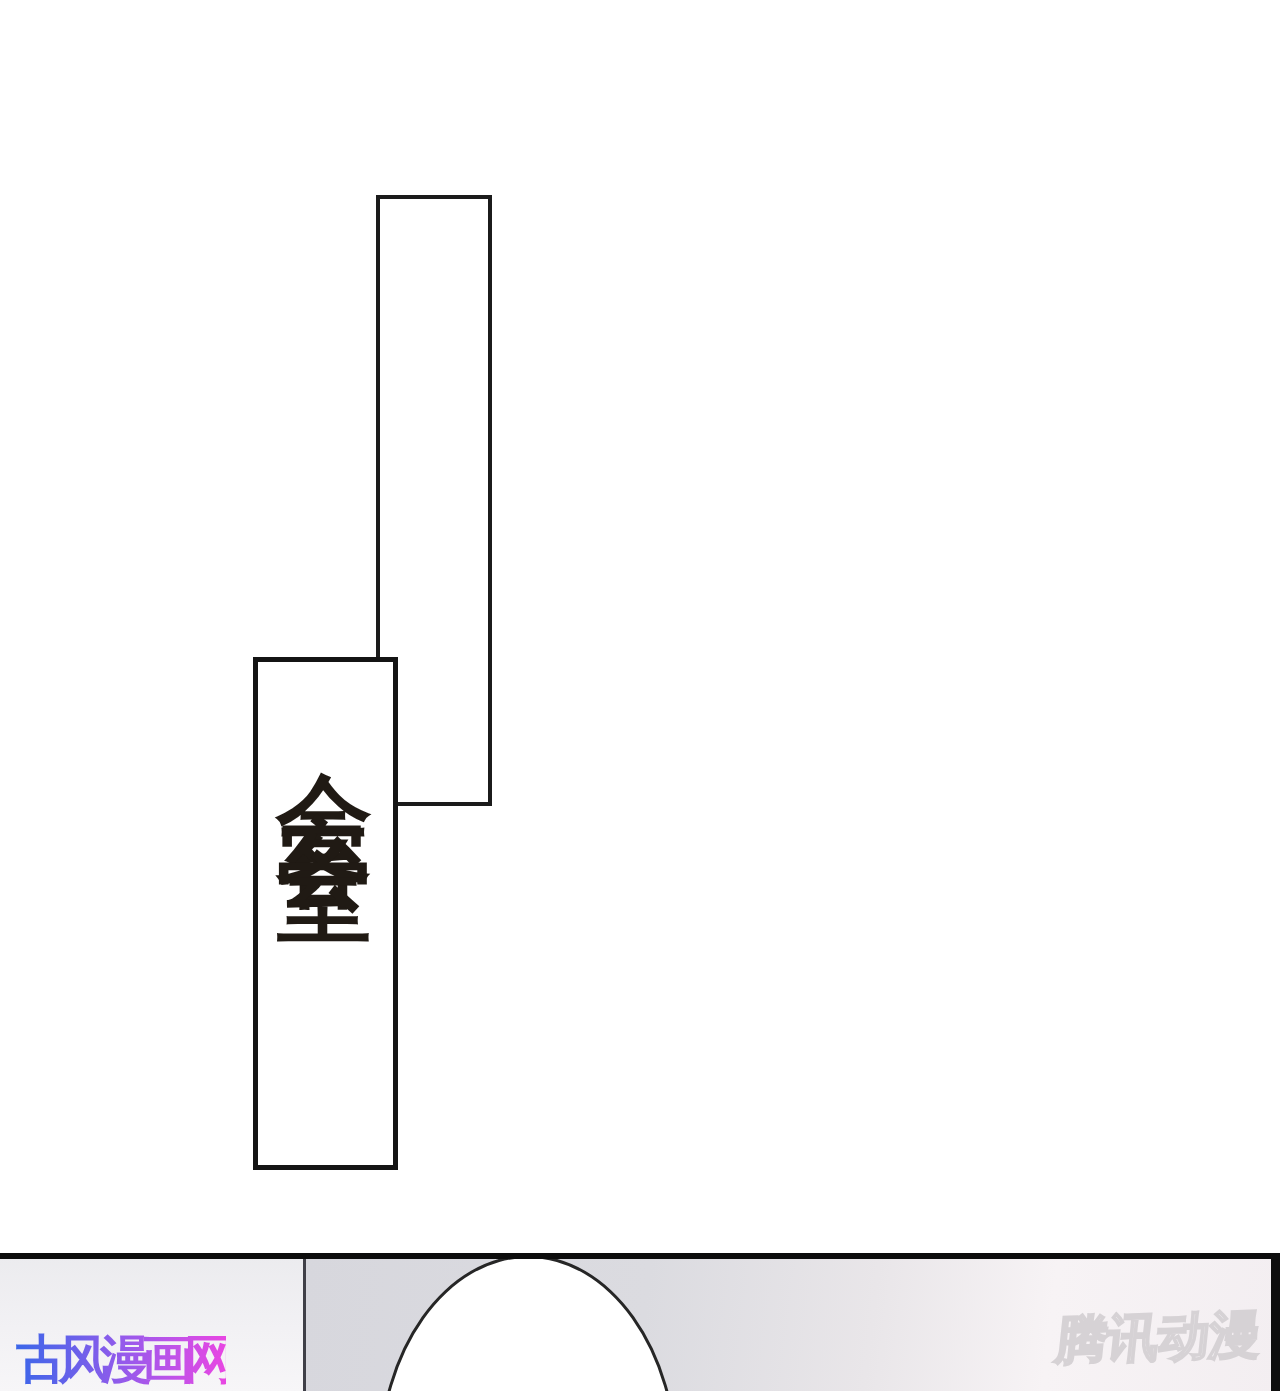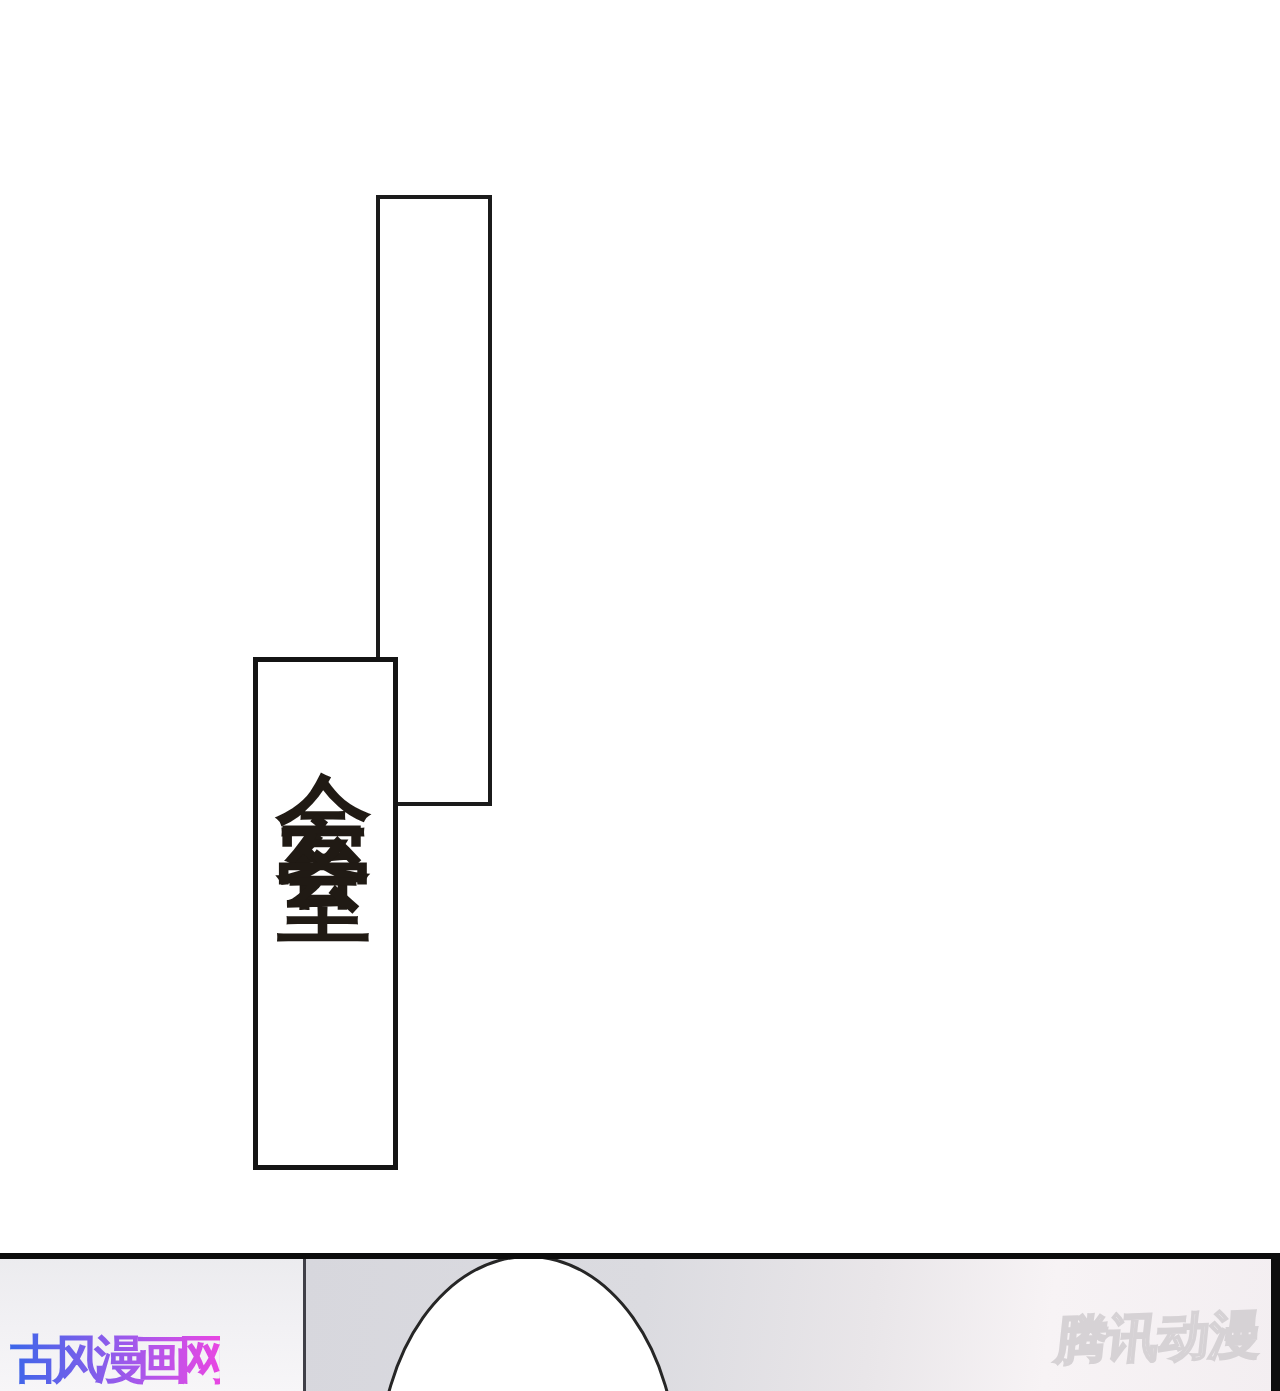--- a/index.html
+++ b/index.html
@@ -99,21 +99,21 @@
   }
   .panel-right-edge {
     position: absolute;
     right: 0; top: 0;
     width: 9px; height: 138px;
     background: #0e0e0e;
     z-index: 11;
   }
   .site-logo {
     position: absolute;
-    left: 10px; top: 80px;
+    left: 16px; top: 80px;
     font-size: 52px;
     font-weight: 700;
     letter-spacing: -10px;
     line-height: 1;
     white-space: nowrap;
     background: linear-gradient(90deg, #3b66e9 0%, #6a61ea 28%, #9c59eb 55%, #c551e8 78%, #e846e2 100%);
     -webkit-background-clip: text;
     background-clip: text;
     color: transparent;
     z-index: 12;

